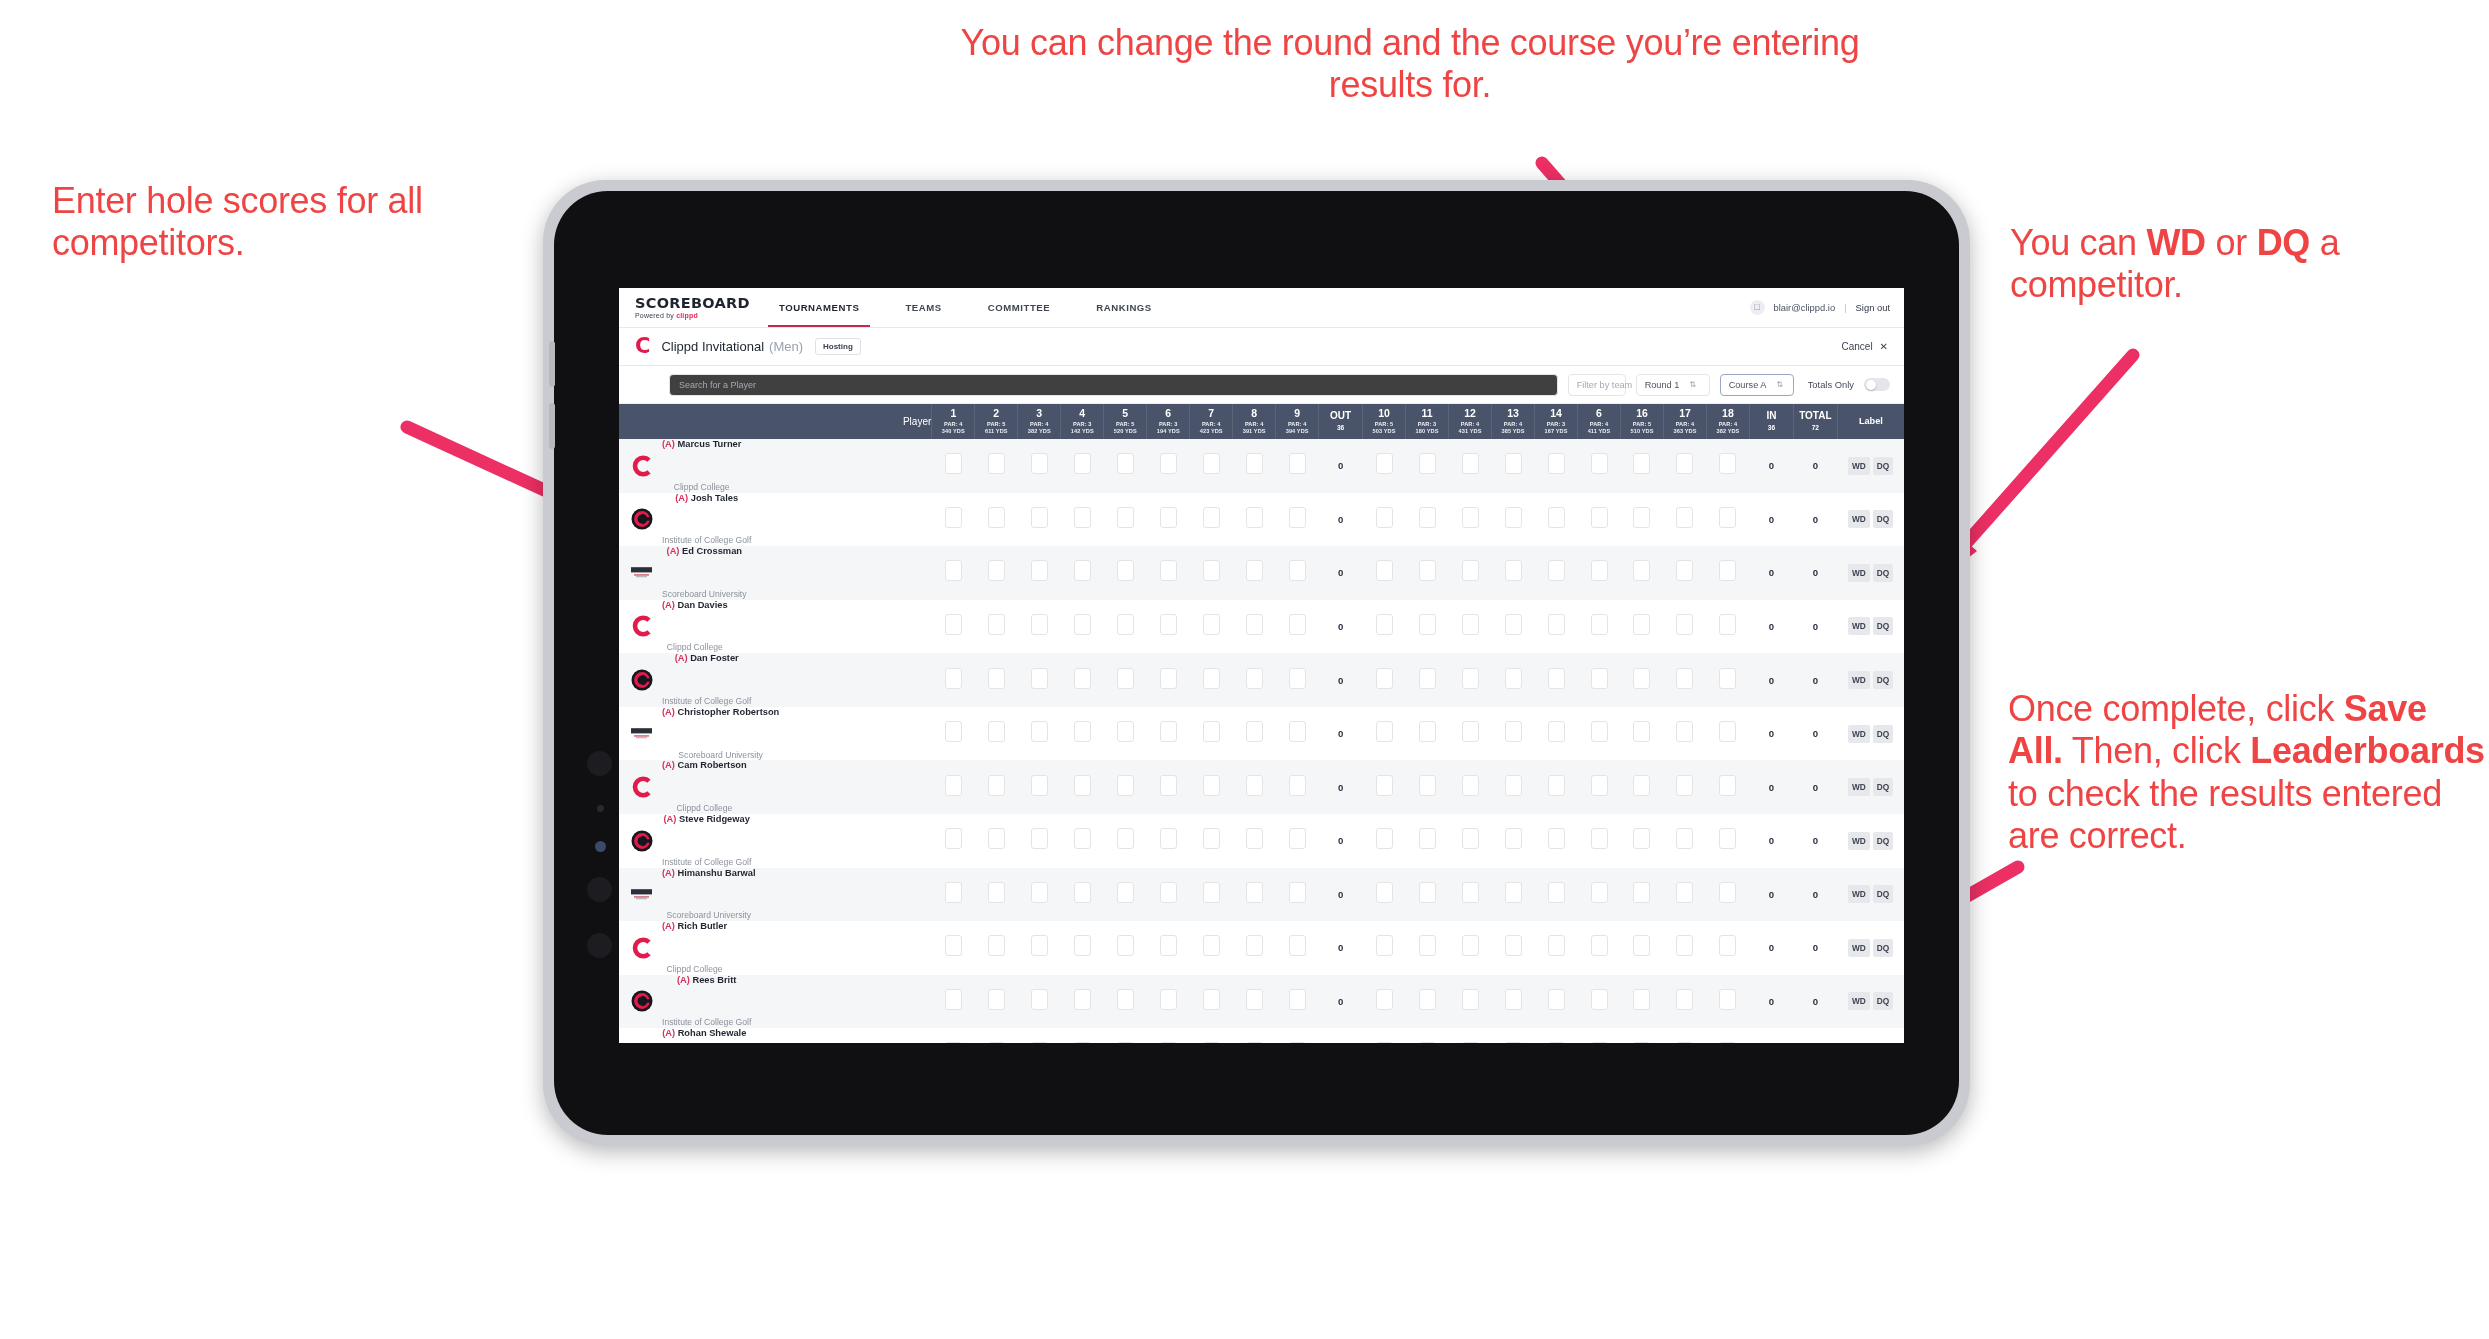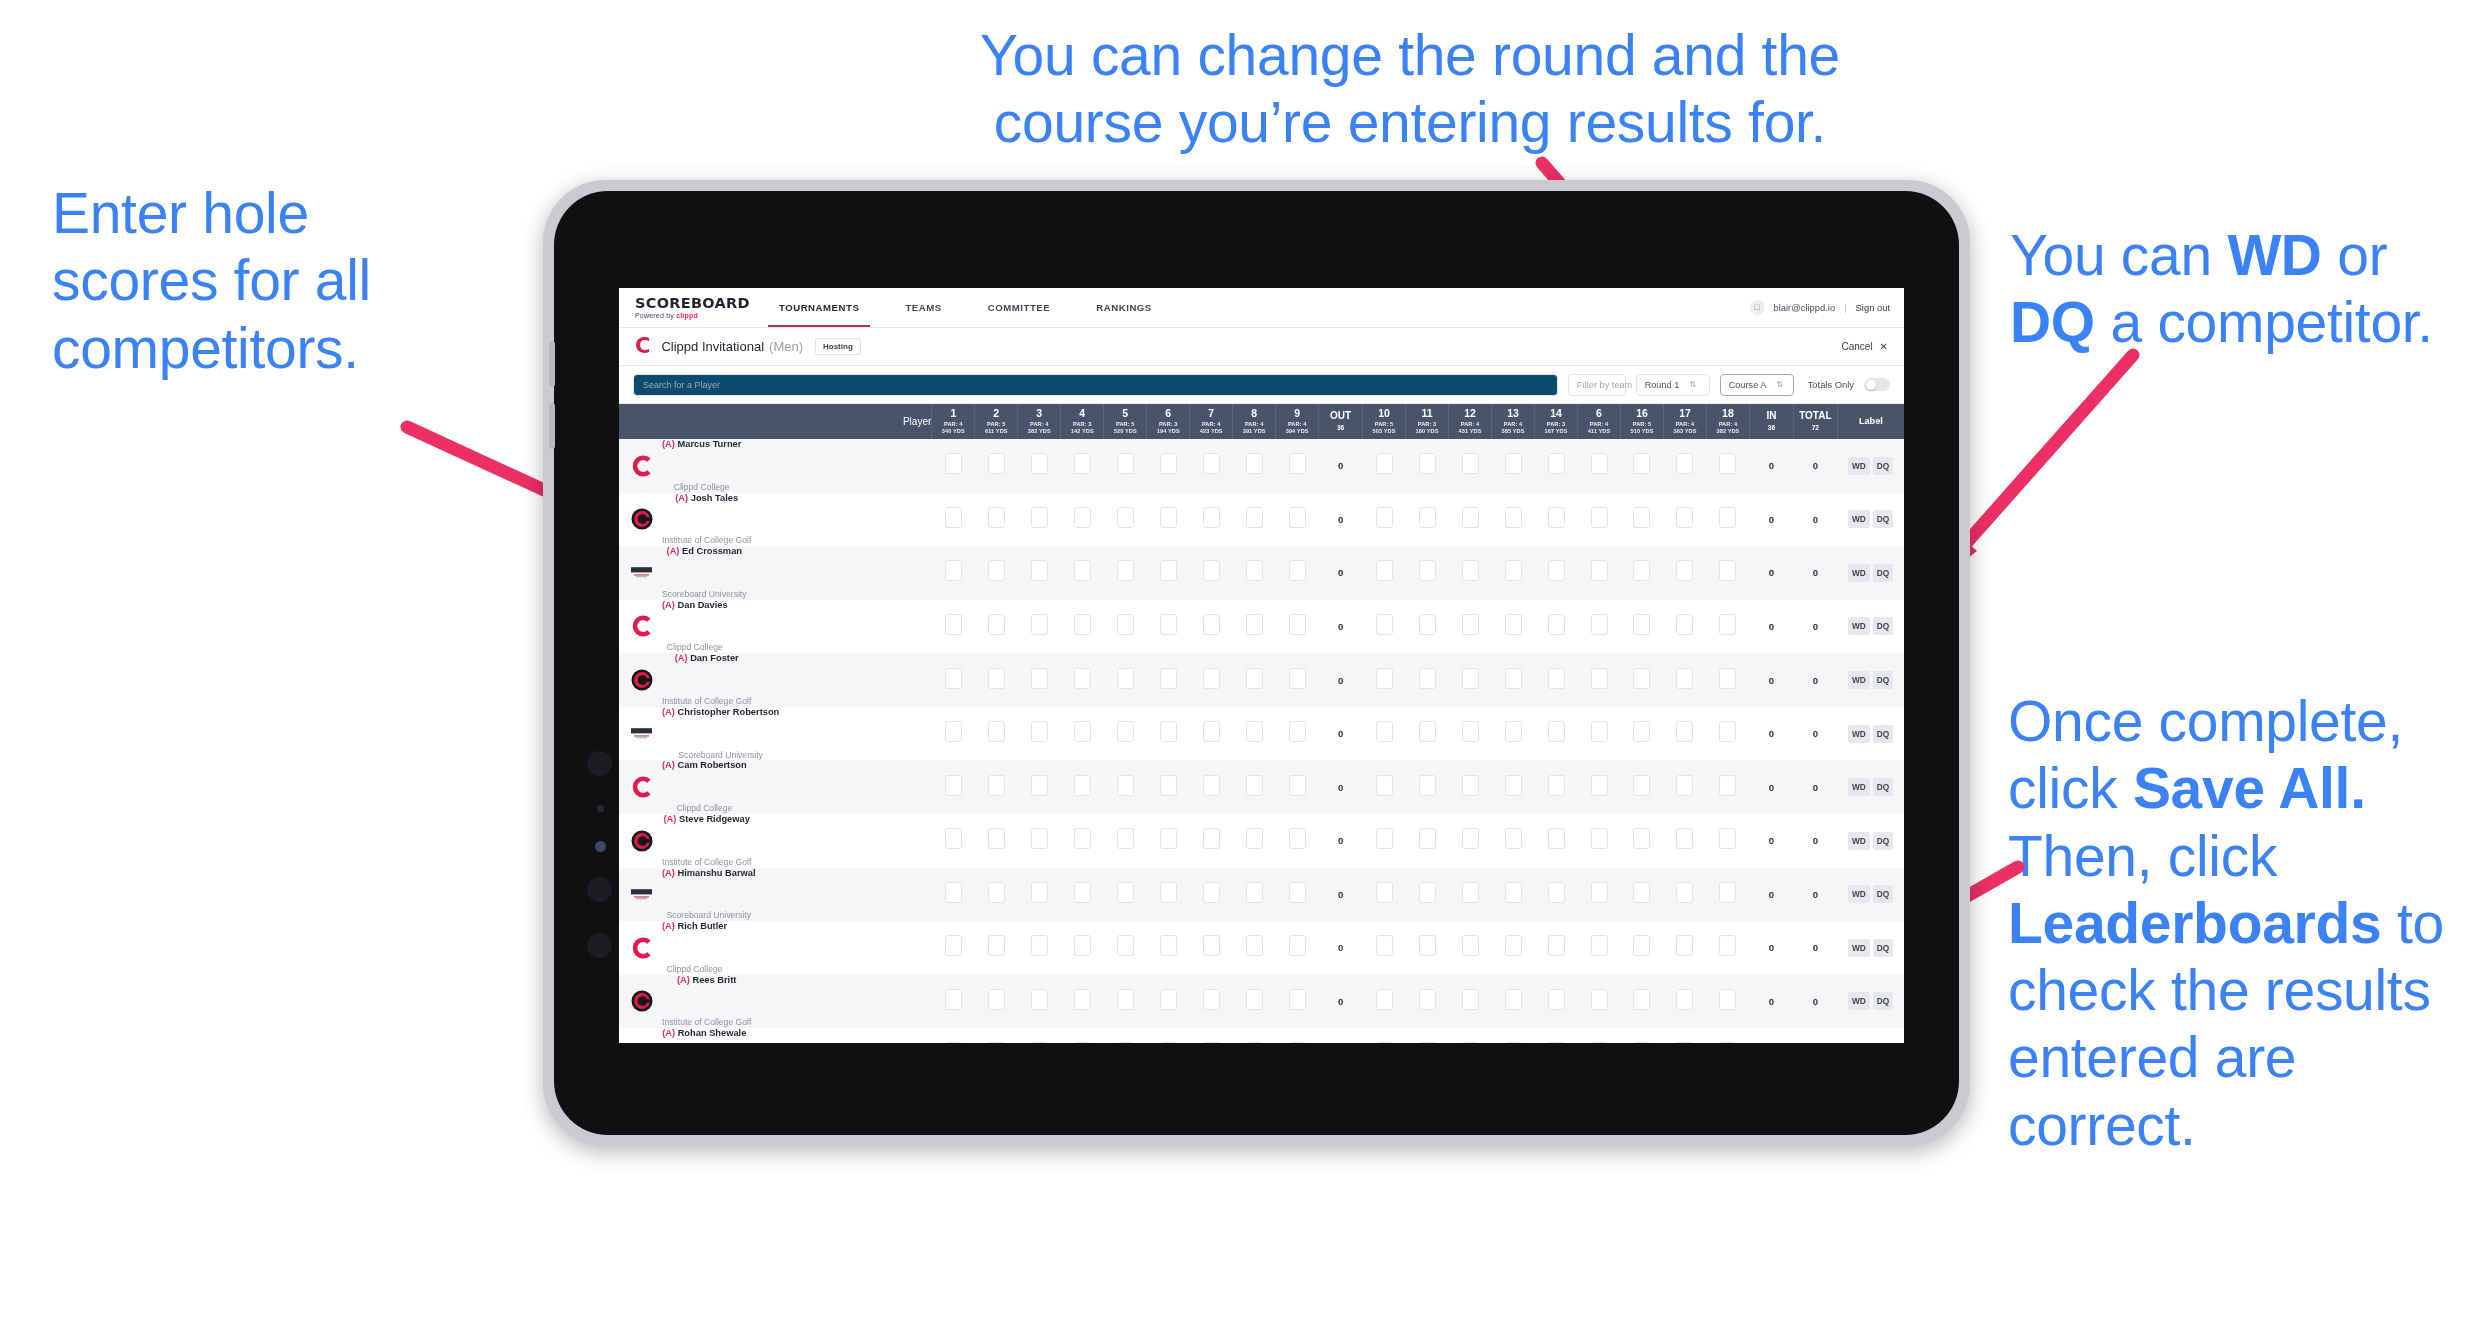--- a/index.html
+++ b/index.html
@@ -7,23 +7,23 @@
     width: 2489px; height: 1339px;
     background: #ffffff;
     font-family: "Liberation Sans", sans-serif;
     overflow: hidden;
   }
   #root { position: relative; width: 2489px; height: 1339px; }
 
   
   .anno {
     position: absolute;
-    color: #3b82f6;
+    color: #ef4444;
     font-family: "Liberation Sans", sans-serif;
-    font-size: 57px;
+    font-size: 36px;
     line-height: 1.18;
     font-weight: 400;
     letter-spacing: -0.3px;
   }
   .anno b { font-weight: 700; }
   #anno-top     { left: 910px;  top: 22px;  width: 1000px; text-align: center; }
   #anno-left    { left: 52px;   top: 180px; width: 420px; }
   #anno-wd      { left: 2010px; top: 222px; width: 470px; }
   #anno-save    { left: 2008px; top: 688px; width: 480px; }
 
@@ -130,23 +130,24 @@
     white-space:nowrap;
   }
   .tab.active { background:#ffffff; color:#2b3241; font-weight:600; }
 
   
   .filterbar {
     height: 38px; background:#fff; display:flex; align-items:center; gap:10px; padding: 0 14px;
     border-bottom:1px solid #eceef0;
   }
   .search {
-    flex:1; height:22px; border:1px solid #e3e5e9; border-radius:4px; background:#0c4a6e;
+    flex:1; height:22px; border:1px solid #e3e5e9; border-radius:4px; background:#404040;
     font-size:9px; color:#a3a8b2; display:flex; align-items:center; padding:0 9px;
     font-family:"Liberation Sans", sans-serif;
+    margin-left:36px;
   }
   .selbox {
     height:22px; border:1px solid #e3e5e9; border-radius:4px; background:#fff;
     font-size:9.2px; color:#4d5461; display:flex; align-items:center; gap:10px;
     padding:0 8px; cursor:pointer; white-space:nowrap;
   }
   .selbox.placeholder { color:#a3a8b2; }
   .selbox.focused { border-color:#9aa6c4; }
   .selbox .caret { color:#9aa0ac; font-size:8px; line-height:1; display:flex; flex-direction:column; }
   .w-team { width:58px; }

